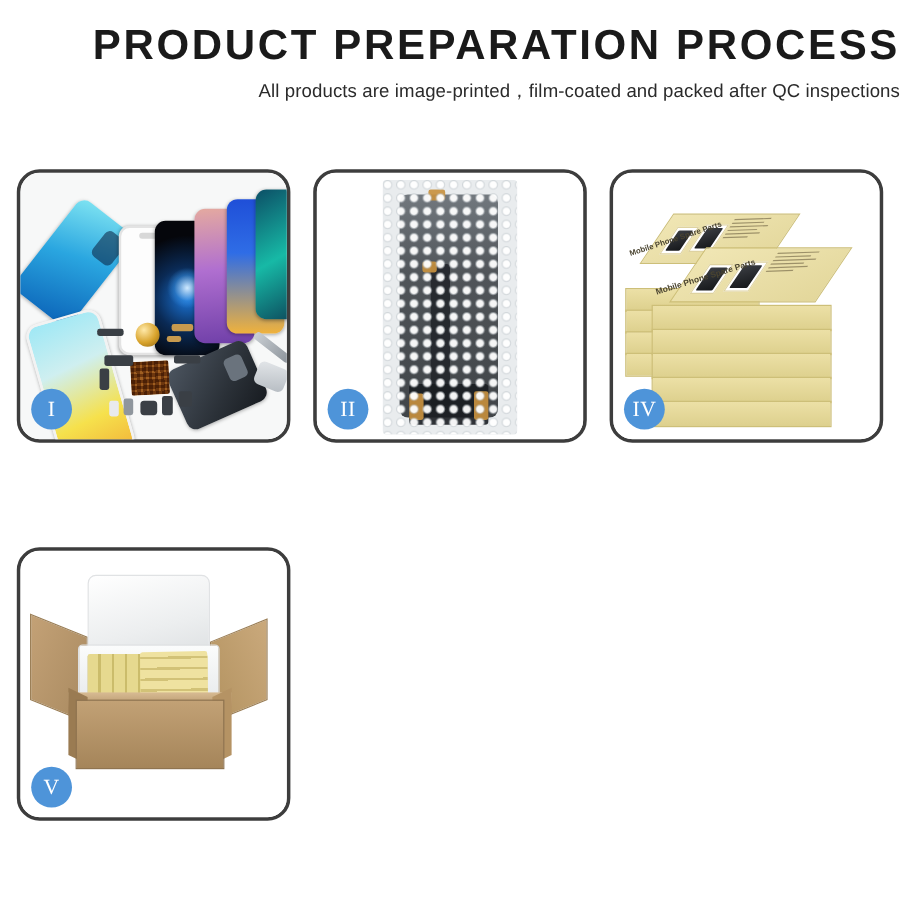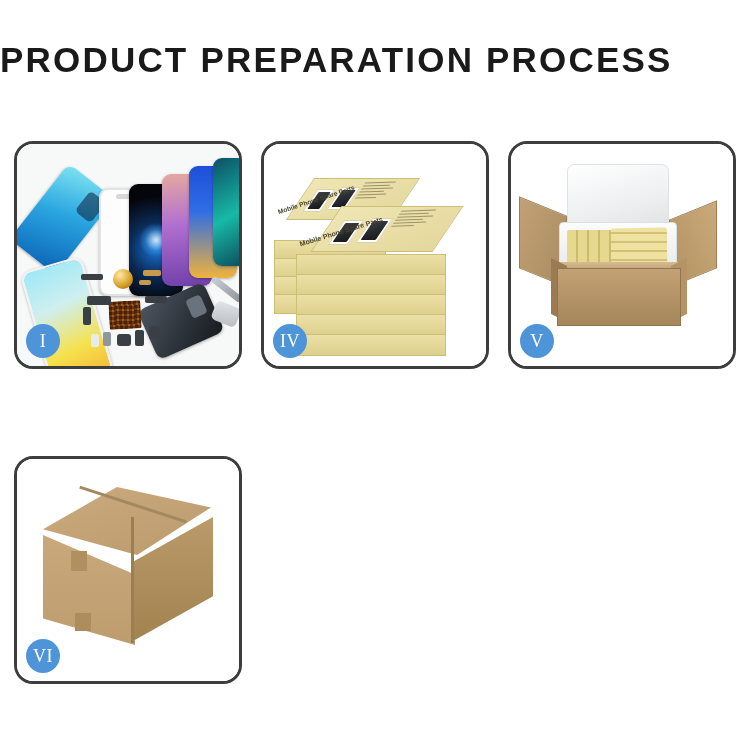--- a/index.html
+++ b/index.html
@@ -10,22 +10,22 @@
   body {
     width: 750px;
     height: 750px;
     font-family: "Liberation Sans", sans-serif;
     overflow: hidden;
     position: relative;
   }
 
   
   .header {
-    padding-top: 42px;
-    text-align: left;
+    padding-top: 20px;
+    text-align: right;
   }
   .main-title {
     font-family: "Liberation Sans", sans-serif;
     font-size: 35px;
     font-weight: bold;
     letter-spacing: 2.2px;
     color: #1a1a1a;
     line-height: 1.05;
     margin: 0;
     white-space: nowrap;
@@ -431,20 +431,21 @@
     position:absolute; left:114px; top:58px;
     width:3px; height:126px;
     background:#9b7f53;
   }
 </style>
 </head>
 <body>
 
 <div class="header">
   <h1 class="main-title">PRODUCT PREPARATION PROCESS</h1>
+  <p class="sub-title">All products are image-printed，film-coated and packed after QC inspections</p>
 </div>
 
 <div class="grid">
 
   <div class="panel">
     <div class="panel-stage">
       <div class="p1-bg"></div>
       <div class="phone ph-a"></div>
       <div class="phone ph-b"></div>
       <div class="phone ph-c"></div>
@@ -465,20 +466,35 @@
       <div class="part white" style="left:74px;top:190px;width:8px;height:13px;border-radius:2px;"></div>
       <div class="part" style="left:100px;top:190px;width:14px;height:12px;border-radius:3px;"></div>
       <div class="part" style="left:118px;top:186px;width:9px;height:16px;"></div>
       <div class="part" style="left:132px;top:182px;width:11px;height:13px;"></div>
       <div class="tool"></div>
       <div class="tool2"></div>
     </div>
     <div class="badge">I</div>
   </div>
 
+  <div class="panel">
+    <div class="panel-stage">
+      <div class="p2-bg"></div>
+      <div class="bubble-pack">
+        <div class="bp-screen"></div>
+        <div class="bp-flex"></div>
+        <div class="bp-conn"></div>
+        <div class="bp-tape1"></div>
+        <div class="bp-tape2"></div>
+        <div class="bp-tape3"></div>
+        <div class="bp-tape4"></div>
+      </div>
+    </div>
+    <div class="badge">II</div>
+  </div>
 
 
   <div class="panel">
     <div class="panel-stage">
       <div class="p4-bg"></div>
       <div class="stack">
 
         <div class="kbox" style="left:10px; top:96px;  width:110px; height:18px;"></div>
         <div class="kbox" style="left:10px; top:114px; width:110px; height:18px;"></div>
         <div class="kbox" style="left:10px; top:132px; width:110px; height:18px;"></div>
@@ -539,27 +555,14 @@
       <div class="c5-contents"></div>
       <div class="c5-contents2"></div>
       <div class="c5-rim"></div>
       <div class="c5-bodyL"></div>
       <div class="c5-bodyR"></div>
       <div class="c5-body"></div>
     </div>
     <div class="badge">V</div>
   </div>
 
-  <div class="panel">
-    <div class="panel-stage">
-      <div class="p6-bg"></div>
-      <div class="c6-top"></div>
-      <div class="c6-left"></div>
-      <div class="c6-right"></div>
-      <div class="c6-seam"></div>
-      <div class="c6-edge"></div>
-      <div class="c6-tape1"></div>
-      <div class="c6-tape2"></div>
-    </div>
-    <div class="badge">VI</div>
-  </div>
 
 </div>
 
 </body></html>

